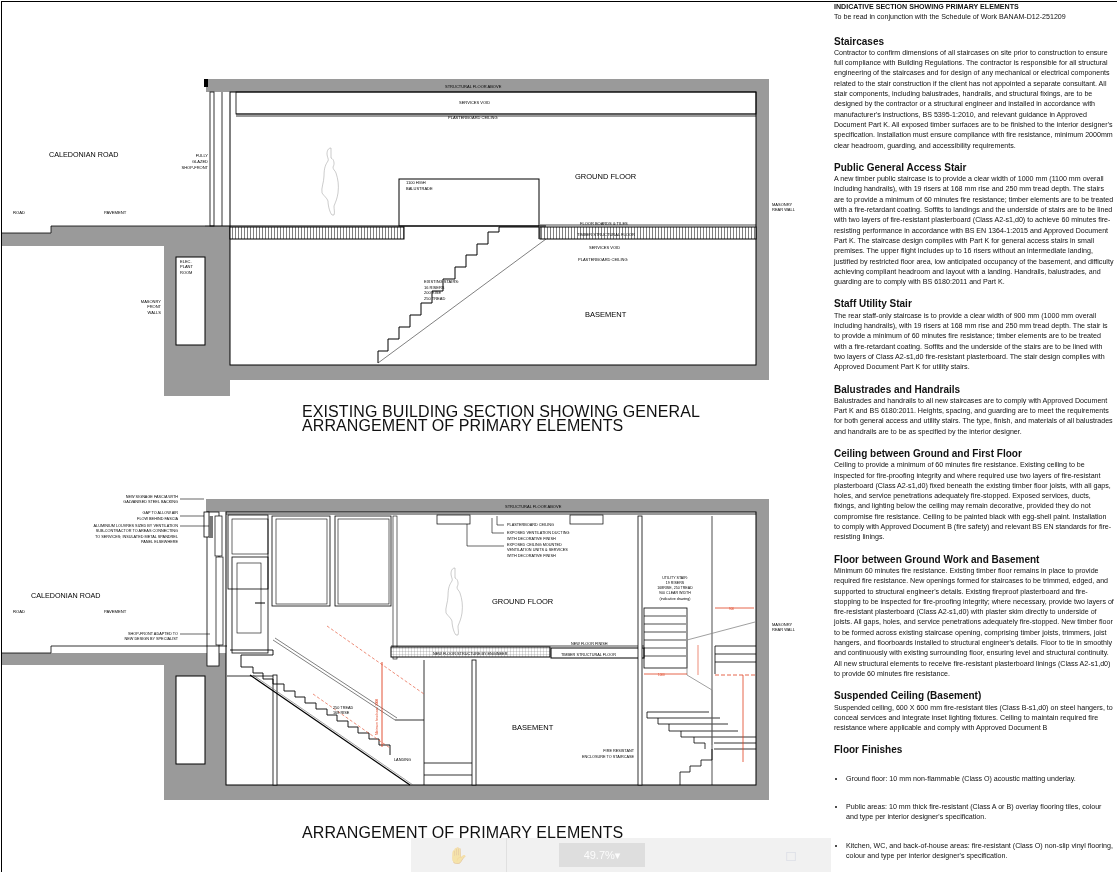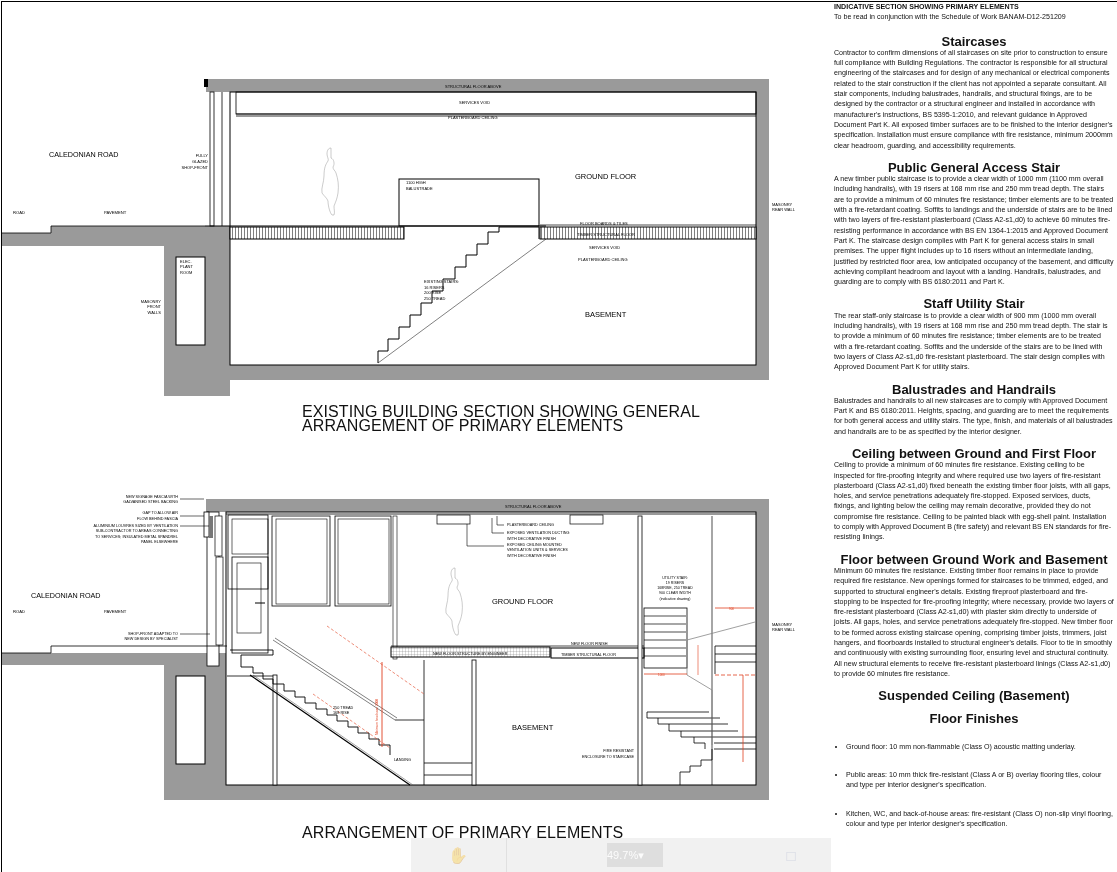--- a/index.html
+++ b/index.html
@@ -4,28 +4,28 @@
 <style>
   html,body{margin:0;padding:0;}
   body{width:1117px;height:872px;background:#ffffff;position:relative;overflow:hidden;font-family:"Liberation Sans",sans-serif;color:#111;}
   .page-border{position:absolute;left:1px;top:1px;width:1116px;height:871px;border-left:1.5px solid #000;border-top:1.5px solid #000;box-sizing:border-box;}
   svg.drawing{position:absolute;left:0;top:0;}
   .caption{position:absolute;text-align:center;font-size:16px;line-height:14px;color:#111;letter-spacing:0.1px;}
   .caption div{white-space:nowrap;}
   .notes{position:absolute;left:834px;top:2px;width:280px;font-size:7.1px;line-height:10.3px;color:#111;}
   .notes .title{font-weight:bold;font-size:7.1px;}
   .notes .sub{margin-bottom:14px;}
-  .notes h4{margin:12px 0 1px 0;font-size:13px;font-weight:bold;text-align:center;}
+  .notes h4{margin:12px 0 1px 0;font-size:10px;font-weight:bold;}
   .notes p{margin:0 0 2px 0;}
   .notes ul{margin:2px 0 2px 0;padding-left:12px;}
   .notes li{margin:18px 0 4px 0;padding-left:0;list-style:disc;}
   .toolbar{position:absolute;left:411px;top:838px;width:420px;height:34px;background:rgba(230,230,230,0.55);display:flex;align-items:center;}
   .tb-hand{width:95px;height:100%;display:flex;align-items:center;justify-content:center;color:rgba(120,140,200,0.35);font-size:16px;}
   .tb-sep{width:1px;height:100%;background:rgba(200,200,200,0.4);}
-  .tb-zoom{margin-left:100px;width:56px;height:24px;background:rgba(200,200,200,0.45);color:rgba(255,255,255,0.9);font-size:11px;display:flex;align-items:center;justify-content:flex-start;}
+  .tb-zoom{margin-left:52px;width:86px;height:24px;background:rgba(200,200,200,0.45);color:rgba(255,255,255,0.9);font-size:11px;display:flex;align-items:center;justify-content:center;}
   .tb-fit{margin-left:auto;width:80px;height:100%;display:flex;align-items:center;justify-content:center;color:rgba(160,170,200,0.35);font-size:15px;}
 </style>
 </head>
 <body>
 
 <div class="page-border"></div>
 
 <svg class="drawing" width="830" height="872" viewBox="0 0 830 872" font-family="Liberation Sans, sans-serif">
 
   <g>
@@ -265,20 +265,21 @@
   <p>A new timber public staircase is to provide a clear width of 1000 mm (1100 mm overall including handrails), with 19 risers at 168 mm rise and 250 mm tread depth. The stairs are to provide a minimum of 60 minutes fire resistance; timber elements are to be treated with a fire-retardant coating. Soffits to landings and the underside of stairs are to be lined with two layers of fire-resistant plasterboard (Class A2-s1,d0) to achieve 60 minutes fire-resisting performance in accordance with BS EN 1364-1:2015 and Approved Document Part K. The staircase design complies with Part K for general access stairs in small premises. The upper flight includes up to 16 risers without an intermediate landing, justified by restricted floor area, low anticipated occupancy of the basement, and difficulty achieving compliant headroom and layout with a landing. Handrails, balustrades, and guarding are to comply with BS 6180:2011 and Part K.</p>
   <h4>Staff Utility Stair</h4>
   <p>The rear staff-only staircase is to provide a clear width of 900 mm (1000 mm overall including handrails), with 19 risers at 168 mm rise and 250 mm tread depth. The stair is to provide a minimum of 60 minutes fire resistance; timber elements are to be treated with a fire-retardant coating. Soffits and the underside of the stairs are to be lined with two layers of Class A2-s1,d0 fire-resistant plasterboard. The stair design complies with Approved Document Part K for utility stairs.</p>
   <h4>Balustrades and Handrails</h4>
   <p>Balustrades and handrails to all new staircases are to comply with Approved Document Part K and BS 6180:2011. Heights, spacing, and guarding are to meet the requirements for both general access and utility stairs. The type, finish, and materials of all balustrades and handrails are to be as specified by the interior designer.</p>
   <h4>Ceiling between Ground and First Floor</h4>
   <p>Ceiling to provide a minimum of 60 minutes fire resistance. Existing ceiling to be inspected for fire-proofing integrity and where required use two layers of fire-resistant plasterboard (Class A2-s1,d0) fixed beneath the existing timber floor joists, with all gaps, holes, and service penetrations adequately fire-stopped. Exposed services, ducts, fixings, and lighting below the ceiling may remain decorative, provided they do not compromise fire resistance. Ceiling to be painted black with egg-shell paint. Installation to comply with Approved Document B (fire safety) and relevant BS EN standards for fire-resisting linings.</p>
   <h4>Floor between Ground Work and Basement</h4>
   <p>Minimum 60 minutes fire resistance. Existing timber floor remains in place to provide required fire resistance. New openings formed for staircases to be trimmed, edged, and supported to structural engineer's details. Existing fireproof plasterboard and fire-stopping to be inspected for fire-proofing integrity; where necessary, provide two layers of fire-resistant plasterboard (Class A2-s1,d0) with plaster skim directly to underside of joists.  All gaps, holes, and service penetrations adequately fire-stopped. New timber floor to be formed across existing staircase opening, comprising timber joists, trimmers, joist hangers, and floorboards installed to structural engineer's details. Floor to tie in smoothly and continuously with existing surrounding floor, ensuring level and structural continuity. All new structural elements to receive fire-resistant plasterboard linings (Class A2-s1,d0) to provide 60 minutes fire resistance.</p>
   <h4>Suspended Ceiling (Basement)</h4>
+  <p>Suspended ceiling, 600 X 600 mm fire-resistant tiles (Class B-s1,d0) on steel hangers, to conceal services and integrate inset lighting fixtures. Ceiling to maintain required fire resistance where applicable and comply with Approved Document B</p>
   <h4>Floor Finishes</h4>
   <ul>
     <li>Ground floor: 10 mm non-flammable (Class O) acoustic matting underlay.</li>
     <li>Public areas: 10 mm thick fire-resistant (Class A or B) overlay flooring tiles, colour and type per interior designer's specification.</li>
     <li>Kitchen, WC, and back-of-house areas: fire-resistant (Class O) non-slip vinyl flooring, colour and type per interior designer's specification.</li>
   </ul>
 </div>
 
 <div class="toolbar">
   <div class="tb-hand">✋</div>

